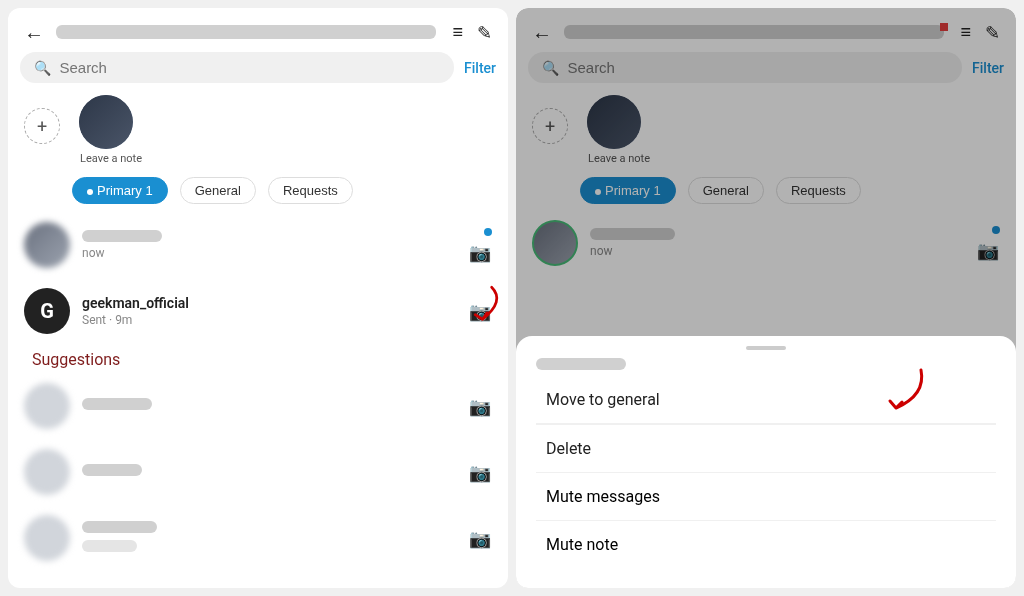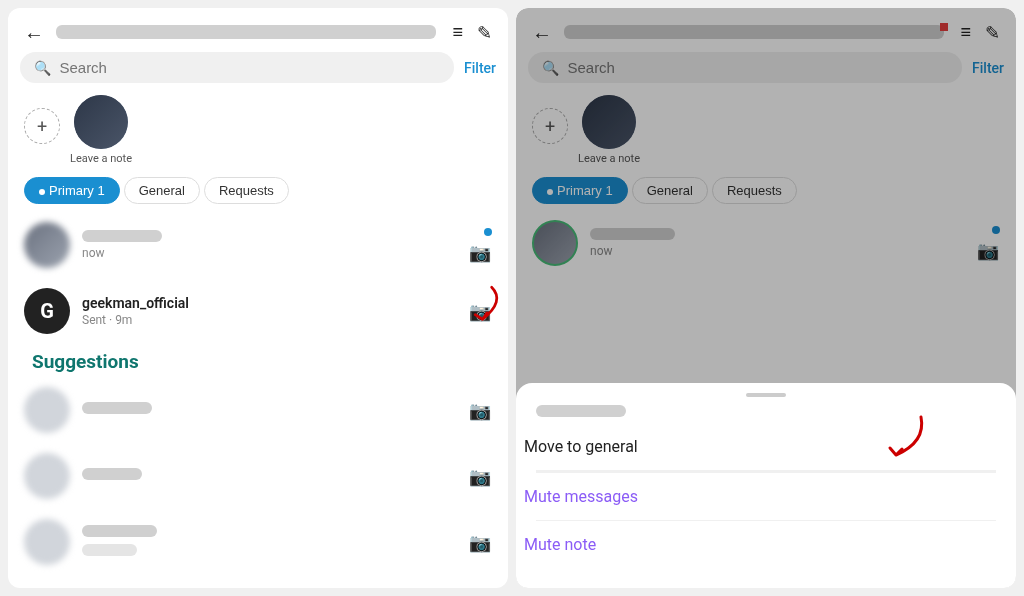--- a/index.html
+++ b/index.html
@@ -128,25 +128,27 @@
     }
     .story-avatar-img {
       width: 100%;
       height: 100%;
       background: linear-gradient(135deg, #2d3748, #4a5568);
       border-radius: 50%;
     }
     .story-label {
       font-size: 11px;
       color: #555;
+      margin-left: 10px;
     }
     .tabs-row {
       display: flex;
-      gap: 4px;
+      gap: 12px;
       padding: 4px 16px 8px;
+      margin-left: 48px;
     }
     .tab-btn {
       padding: 5px 14px;
       border-radius: 20px;
       font-size: 13px;
       font-weight: 500;
       cursor: pointer;
       border: 1px solid #ddd;
       background: #fff;
       color: #333;
@@ -227,23 +229,23 @@
       width: 8px;
       height: 8px;
       background: #1a8fd1;
       border-radius: 50%;
     }
     .camera-icon {
       font-size: 18px;
       color: #888;
     }
     .suggestions-label {
-      font-size: 19px;
-      font-weight: 700;
-      color: #0f766e;
+      font-size: 16px;
+      font-weight: 400;
+      color: #7f1d1d;
       padding: 6px 16px 4px;
     }
     
     .panel-overlay {
       position: absolute;
       top: 0; left: 0; right: 0; bottom: 0;
       background: rgba(0,0,0,0.3);
       z-index: 5;
       border-radius: 12px;
     }
@@ -265,27 +267,27 @@
       margin: 10px auto 8px;
     }
     .bottom-sheet-name {
       height: 12px;
       background: #d0d0d0;
       border-radius: 6px;
       width: 90px;
       margin: 8px 20px 6px;
     }
     .bottom-sheet-item {
-      padding: 14px 8px;
+      padding: 14px 30px;
       font-size: 16px;
       color: #222;
       cursor: pointer;
     }
     .bottom-sheet-item.muted {
-      color: #8b5cf6;
+      color: #000000;
     }
     .bottom-sheet-divider {
       height: 1px;
       background: #f0f0f0;
       margin: 0 20px;
     }
     
     .arrow-annotation {
       position: absolute;
       z-index: 20;
@@ -453,19 +455,20 @@
 
       <div style="position:absolute;top:24px;right:80px;z-index:20;pointer-events:none;">
         <svg viewBox="0 0 70 60" width="70" height="60">
           <path d="M55 10 Q60 35 30 48 L36 42 M30 48 L24 41" stroke="#cc0000" stroke-width="3" fill="none" stroke-linecap="round" stroke-linejoin="round"></path>
         </svg>
       </div>
 
       <div class="bottom-sheet-item">Move to general</div>
       <div class="bottom-sheet-divider"></div>
       <div class="bottom-sheet-divider"></div>
+      <div class="bottom-sheet-item">Delete</div>
       <div class="bottom-sheet-divider"></div>
       <div class="bottom-sheet-item muted">Mute messages</div>
       <div class="bottom-sheet-divider"></div>
       <div class="bottom-sheet-item muted">Mute note</div>
     </div>
   </div>
 </div>
 
 </body></html>

